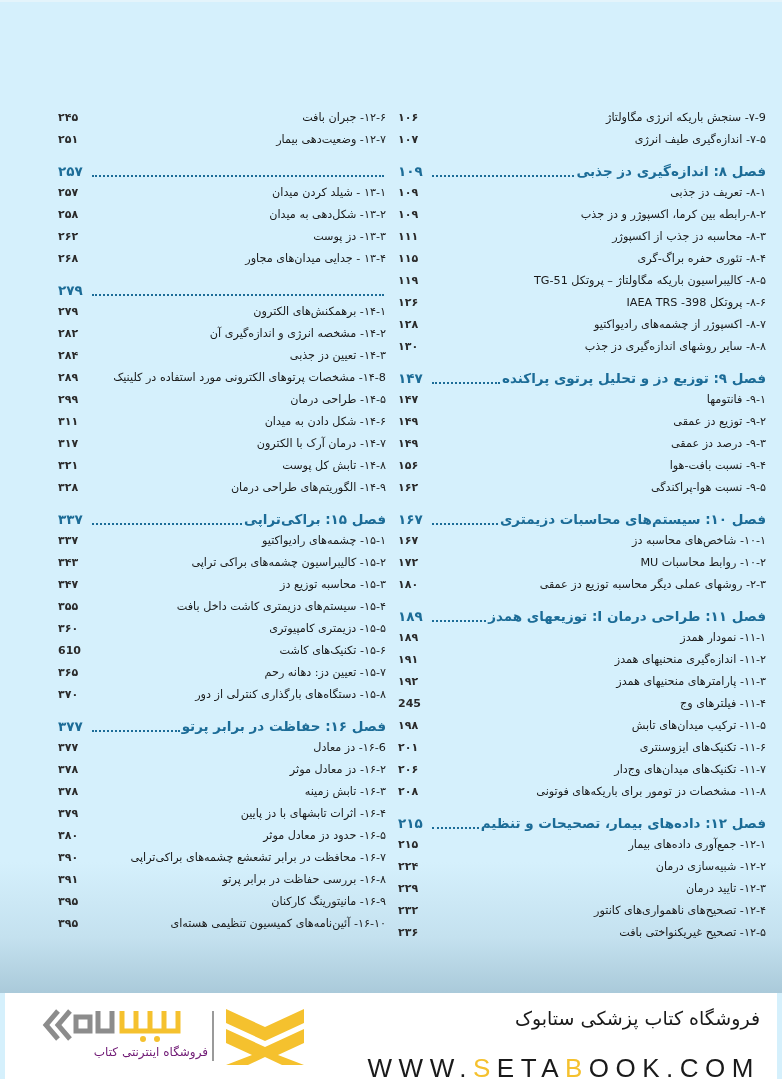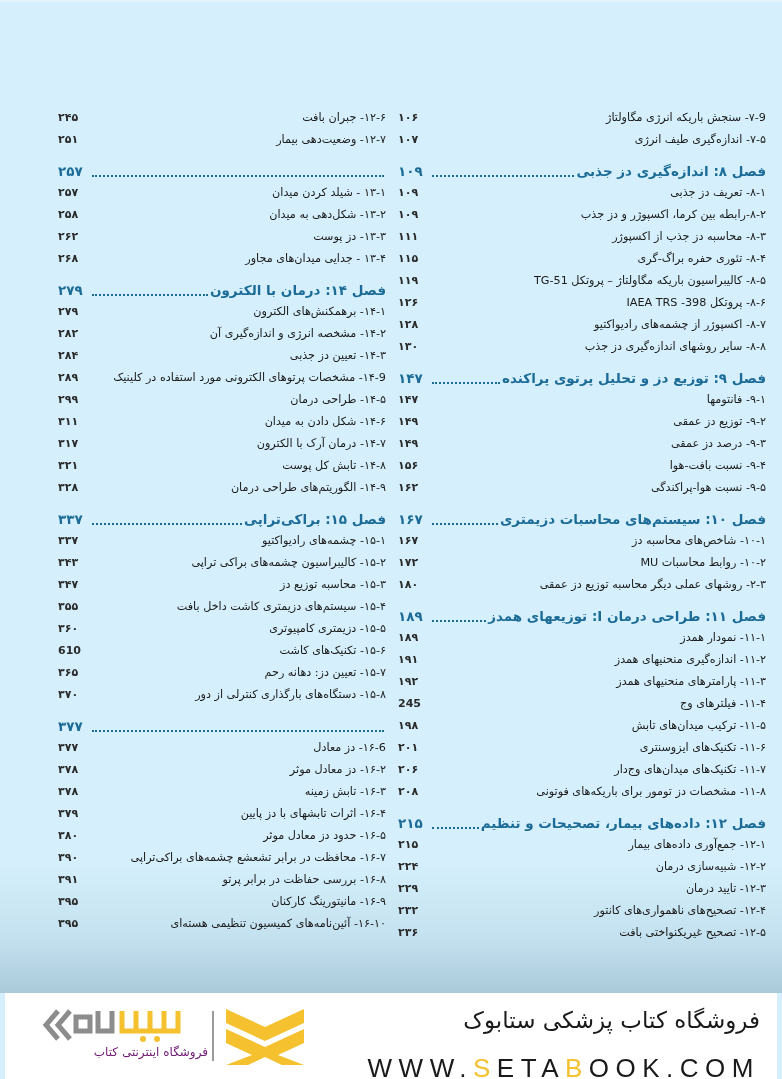--- a/index.html
+++ b/index.html
@@ -151,21 +151,21 @@
       direction: rtl;
       font-size: 12px;
       color: #701a75;
       white-space: nowrap;
     }
     .store-name {
       position: absolute;
       right: 22px;
       top: 14px;
       direction: rtl;
-      font-size: 23px;
+      font-size: 19px;
       color: #1a1a1a;
       white-space: nowrap;
     }
     .store-url {
       position: absolute;
       right: 22px;
       top: 60px;
       font-family: "Liberation Sans", sans-serif;
       font-size: 26px;
       letter-spacing: 6.5px;
@@ -371,38 +371,37 @@
           <span class="label">۱۳-۳- دز پوست</span>
           <span class="page-num">۲۶۲</span>
         </div>
         <div class="entry">
           <span class="label">۱۳-۴ - جدایی میدان‌های مجاور</span>
           <span class="page-num">۲۶۸</span>
         </div>
       </div>
       <div class="chapter">
         <div class="chapter-head">
-          <span class="title">فصل ۱۴: درمان با الکترون</span>
           <span class="dots"></span>
           <span class="page-num">۲۷۹</span>
         </div>
         <div class="entry">
           <span class="label">۱۴-۱- برهمکنش‌های الکترون</span>
           <span class="page-num">۲۷۹</span>
         </div>
         <div class="entry">
           <span class="label">۱۴-۲- مشخصه انرژی و اندازه‌گیری آن</span>
           <span class="page-num">۲۸۲</span>
         </div>
         <div class="entry">
           <span class="label">۱۴-۳- تعیین دز جذبی</span>
           <span class="page-num">۲۸۴</span>
         </div>
         <div class="entry">
-          <span class="label">۱۴-9- مشخصات پرتوهای الکترونی مورد استفاده در کلینیک</span>
+          <span class="label">۱۴-8- مشخصات پرتوهای الکترونی مورد استفاده در کلینیک</span>
           <span class="page-num">۲۸۹</span>
         </div>
         <div class="entry">
           <span class="label">۱۴-۵- طراحی درمان</span>
           <span class="page-num">۲۹۹</span>
         </div>
         <div class="entry">
           <span class="label">۱۴-۶- شکل دادن به میدان</span>
           <span class="page-num">۳۱۱</span>
         </div>
@@ -453,20 +452,21 @@
           <span class="label">۱۵-۷- تعیین دز: دهانه رحم</span>
           <span class="page-num">۳۶۵</span>
         </div>
         <div class="entry">
           <span class="label">۱۵-۸- دستگاه‌های بارگذاری کنترلی از دور</span>
           <span class="page-num">۳۷۰</span>
         </div>
       </div>
       <div class="chapter">
         <div class="chapter-head">
+          <span class="title">فصل ۱۶: حفاظت در برابر پرتو</span>
           <span class="dots"></span>
           <span class="page-num">۳۷۷</span>
         </div>
         <div class="entry">
           <span class="label">۱۶-6- دز معادل</span>
           <span class="page-num">۳۷۷</span>
         </div>
         <div class="entry">
           <span class="label">۱۶-۲- دز معادل موثر</span>
           <span class="page-num">۳۷۸</span>

